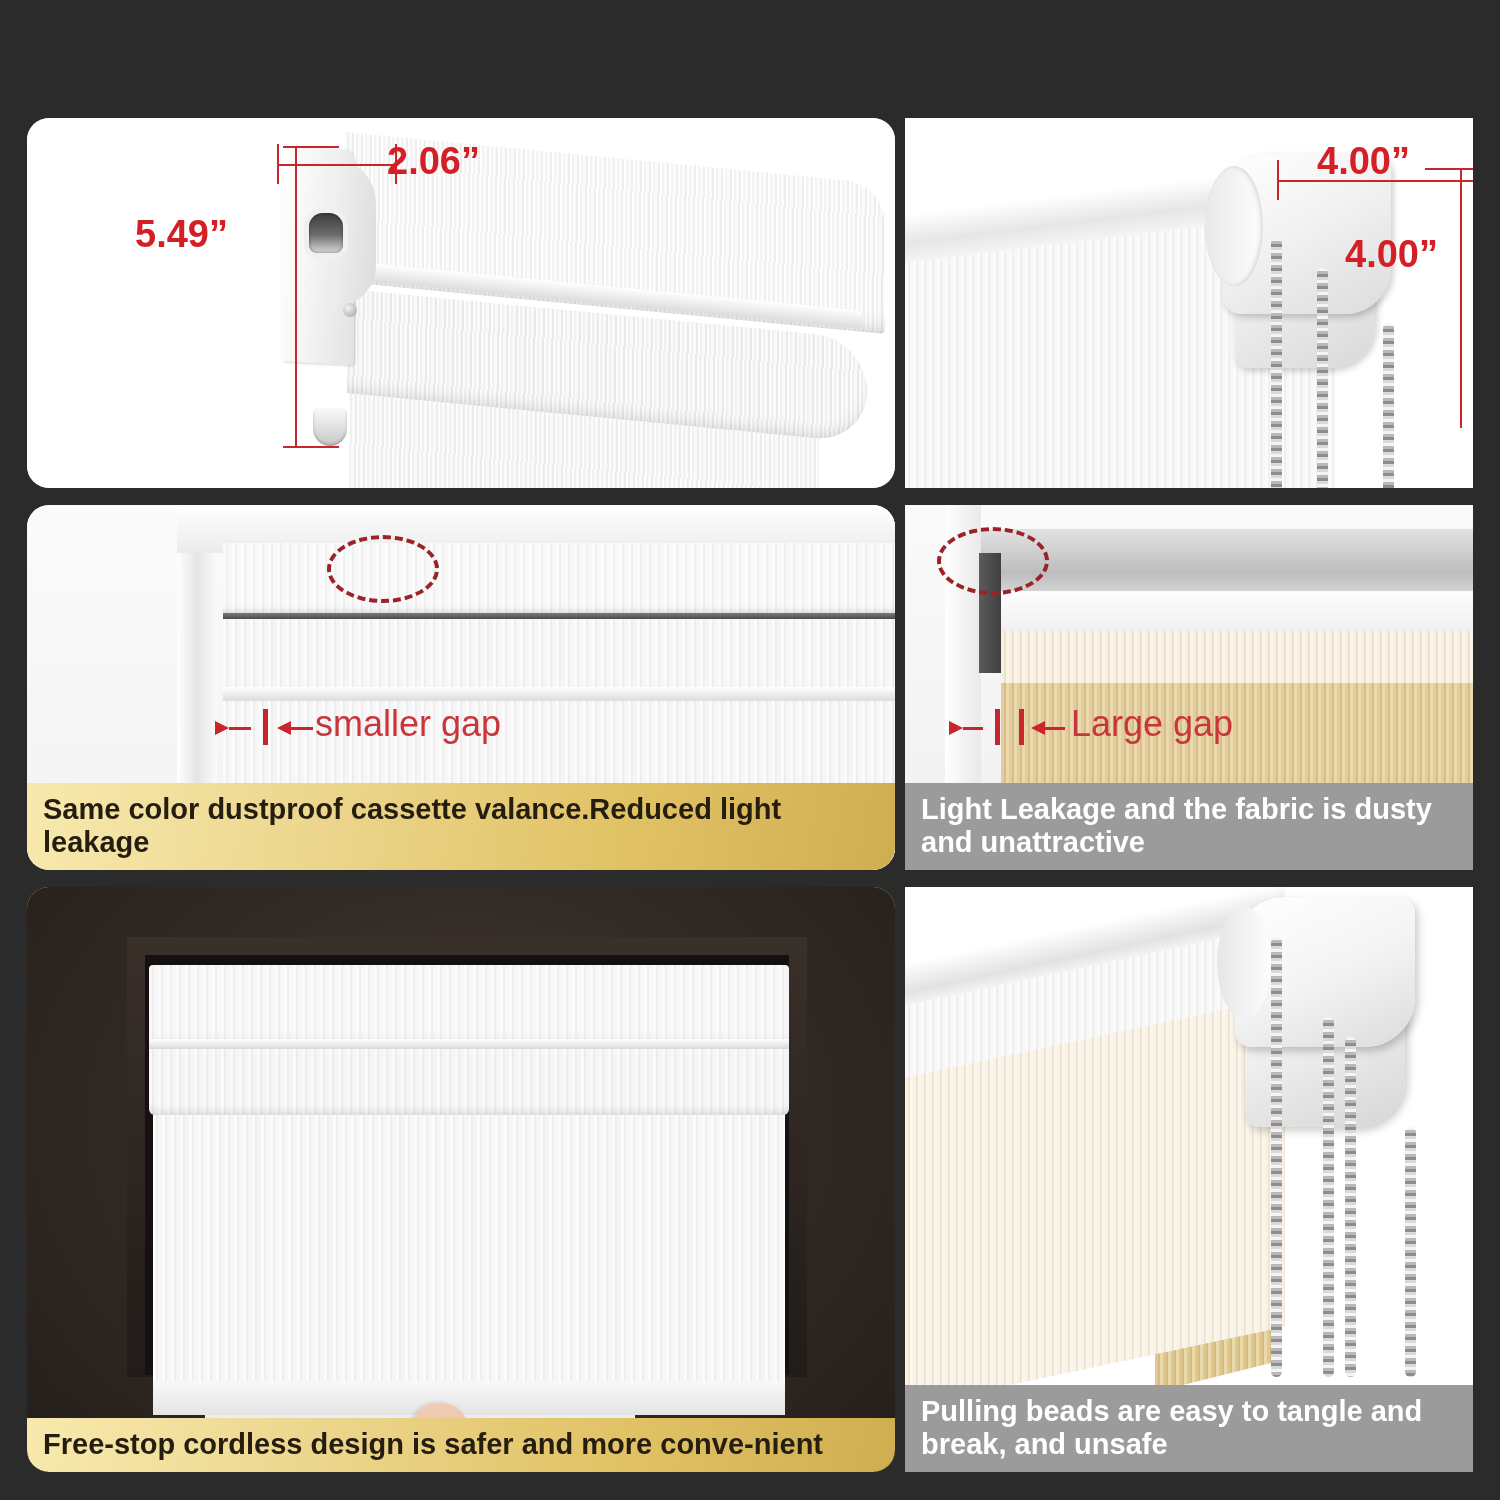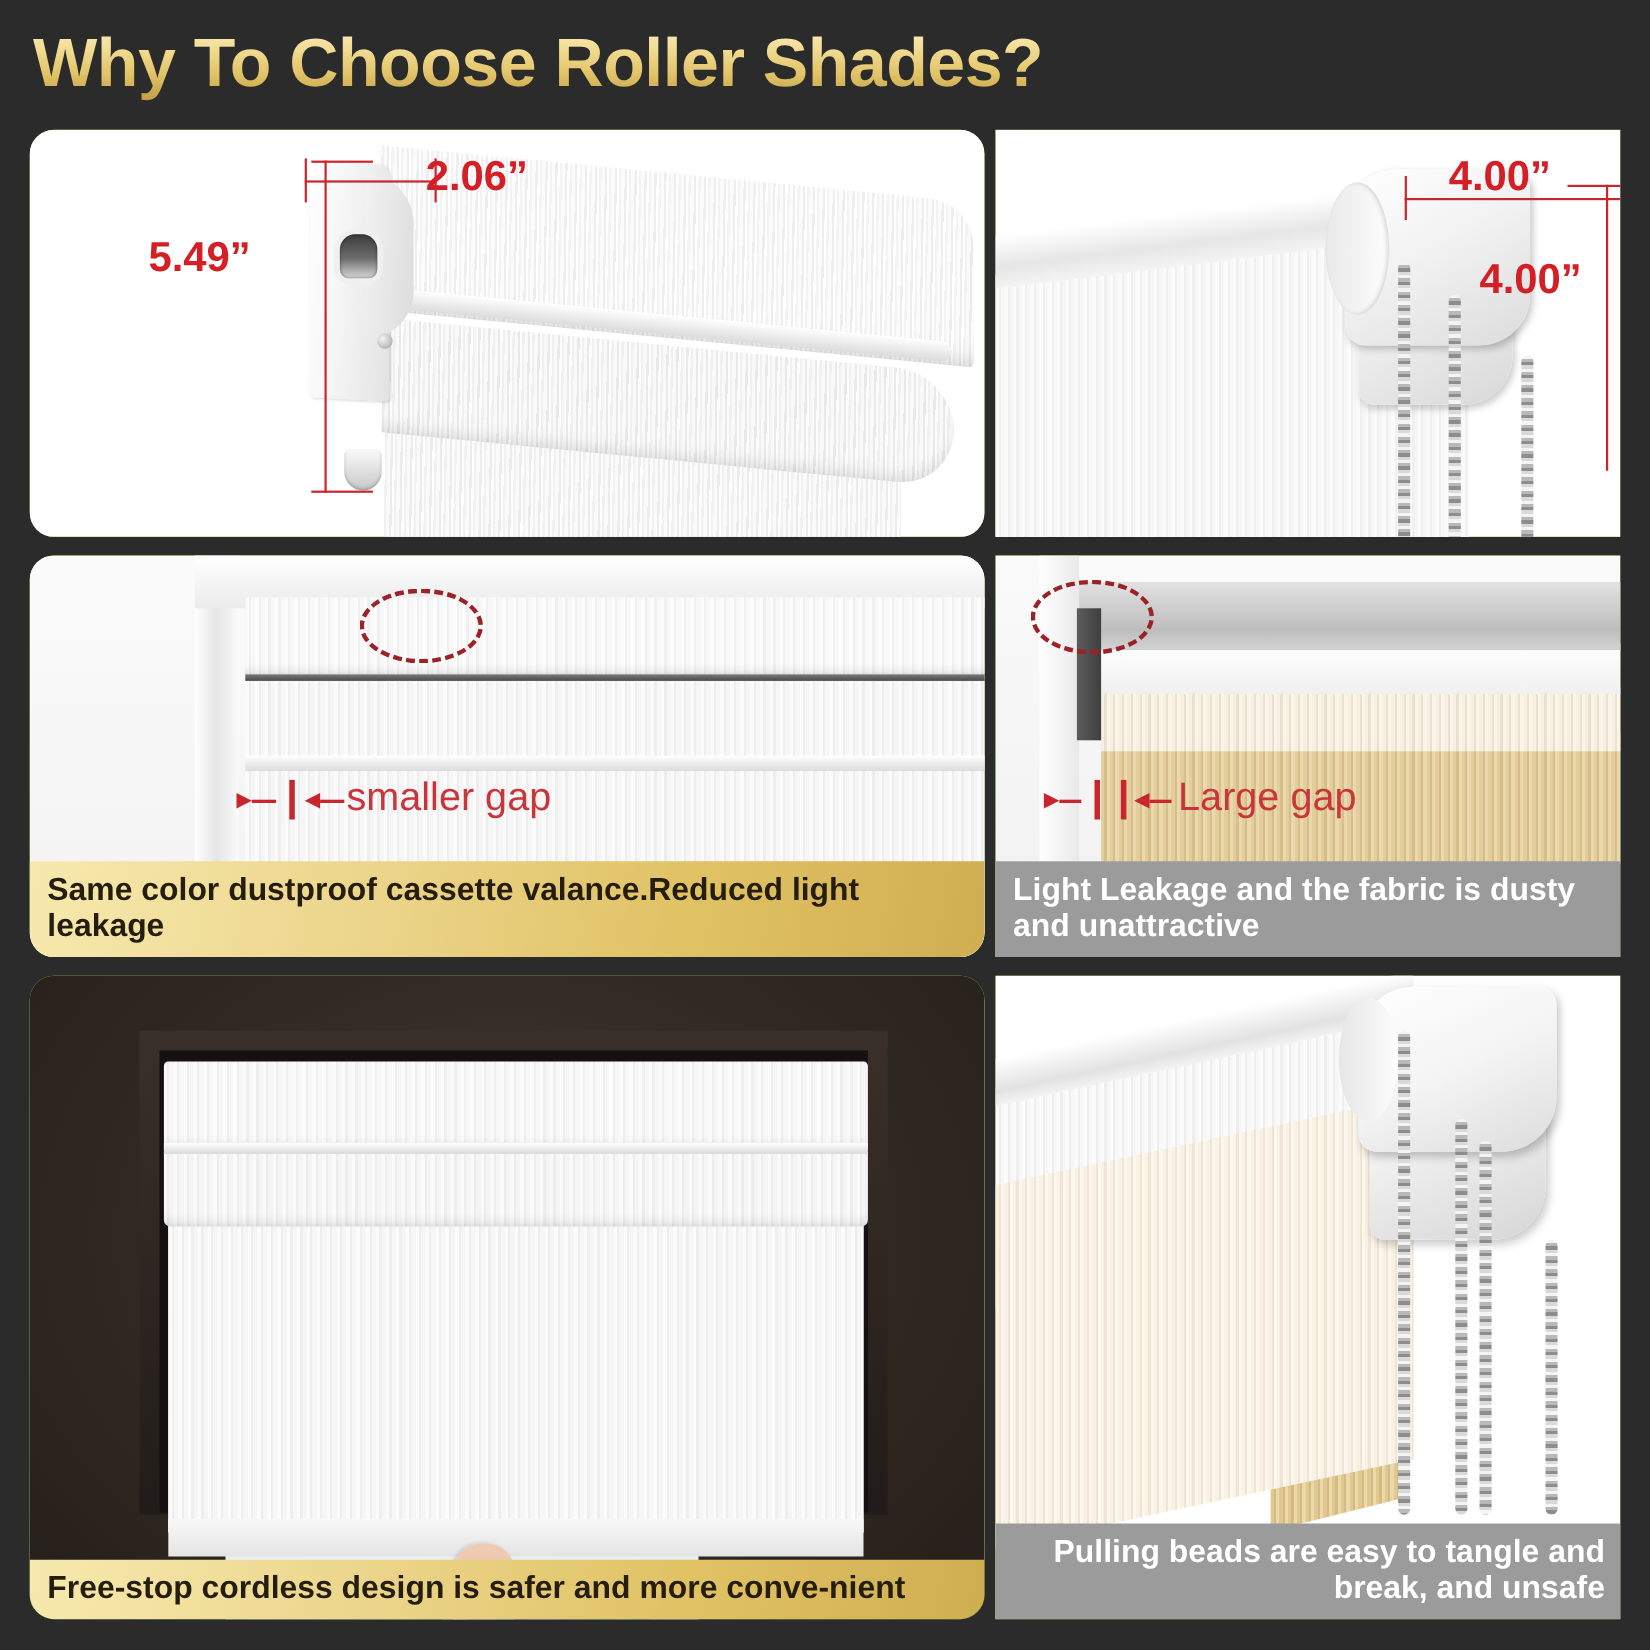--- a/index.html
+++ b/index.html
@@ -37,21 +37,21 @@
     color: transparent;
     -webkit-text-fill-color: transparent;
     text-shadow: 0 0 0 rgba(0,0,0,0);
     white-space: nowrap;
   }
 
   
   .panel {
     position: absolute;
     overflow: hidden;
-    background: #bef264;
+    background: #fdba74;
   }
   .panel.good { border-radius: 22px; }
   .panel.bad  { border-radius: 0; }
 
   .photo {
     position: absolute;
     left: 0; top: 0; right: 0; bottom: 0;
     overflow: hidden;
   }
 
@@ -414,21 +414,20 @@
     position:absolute; left:312px; top:20px; width:54px; height:112px;
     background: linear-gradient(90deg,#e6e6e6,#fdfdfd);
     border-radius:50%; z-index:12;
   }
 </style>
 </head>
 <body>
 
 <div id="page">
 
-  <div class="title">Why To Choose Roller Shades?</div>
 
   <div class="panel good" style="left:27px; top:118px; width:868px; height:370px;">
 
     <div class="photo">
       <div class="p1-bg"></div>
       <div class="p1-top"></div>
       <div class="p1-lip"></div>
       <div class="p1-roll"></div>
       <div class="p1-fabric"></div>
       <div class="p1-cap"></div>
@@ -545,21 +544,21 @@
       <div class="p5-fabric"></div>
       <div class="p5-bottomrail"></div>
       <div class="p5-roll"></div>
       <div class="p5-valanceLip"></div>
       <div class="p5-valance"></div>
     </div>
 
     <div class="caption gold">Free-stop cordless design is safer and more conve-nient</div>
   </div>
 
-  <div class="panel bad" style="left:905px; top:887px; width:568px; height:585px;text-align:right;">
+  <div class="panel bad" style="left:905px; top:887px; width:568px; height:585px;">
 
     <div class="photo">
       <div class="p6-bg"></div>
       <div class="p6-beige"></div>
       <div class="p6-cream"></div>
       <div class="p6-white"></div>
       <div class="p6-tube"></div>
       <div class="p6-disc"></div>
       <div class="p6-bracket2"></div>
       <div class="p6-bracket"></div>

